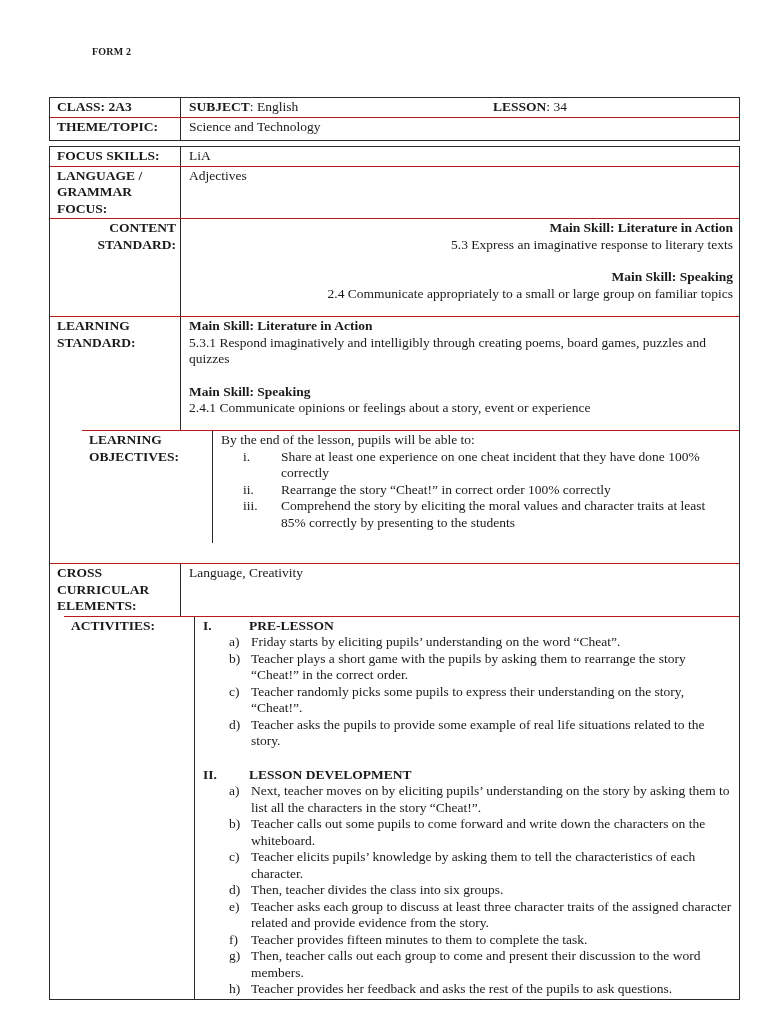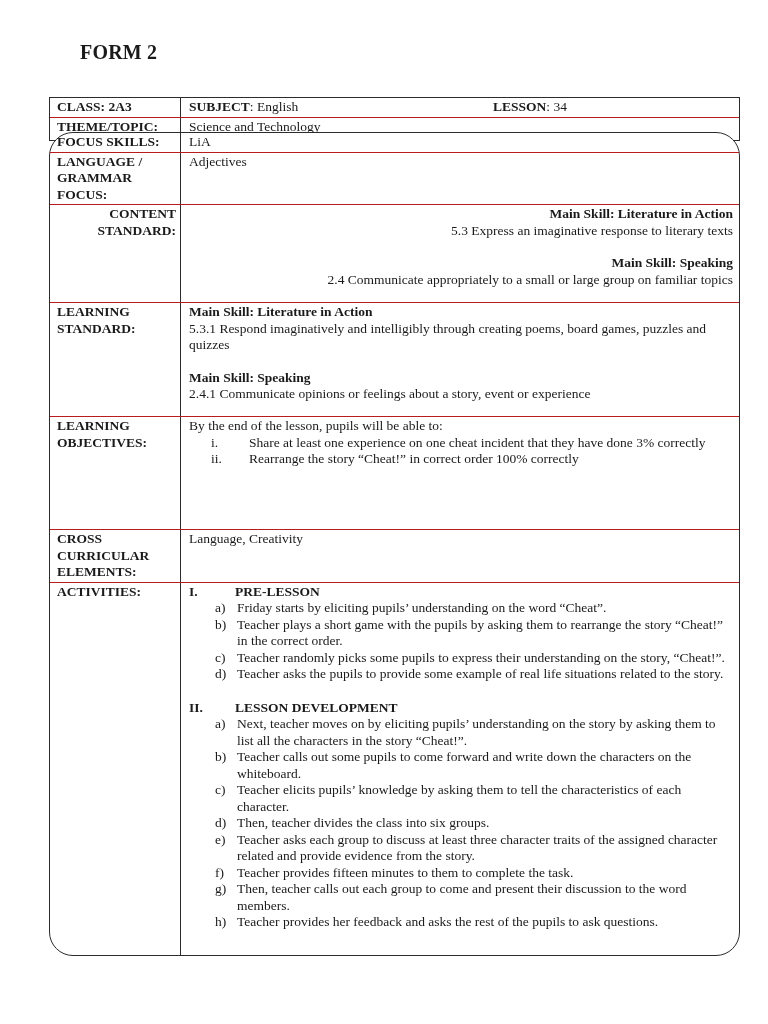--- a/index.html
+++ b/index.html
@@ -10,65 +10,65 @@
     width: 768px;
     height: 1024px;
     background: #ffffff;
     color: #1a1a1a;
     overflow: hidden;
     font-size: 13.5px;
     line-height: 16.5px;
   }
   .form-title {
     position: absolute;
-    left: 80px;
+    left: 92px;
     top: 44px;
     font-weight: bold;
-    font-size: 20px;
+    font-size: 10px;
     letter-spacing: 0.2px;
   }
   .date-line {
     position: absolute;
     left: 57px;
     top: 98px;
     font-size: 19px;
   }
   .b { font-weight: bold; }
   .u { text-decoration: underline; }
   .date-gap { display: inline-block; width: 13px; }
 
   .tbl {
     position: absolute;
     left: 49px;
     width: 691px;
     border: 1px solid #2b2b2b;
     background: #ffffff;
   }
   .tbl-top { top: 97px; }
-  .tbl-main { top: 132px; border-radius: 24px; }
+  .tbl-main { top: 146px; }
   .row { display: flex; border-top: 1px solid #b91c1c; }
   .row:first-child { border-top: none; }
   .c1 {
     flex: 0 0 131px;
     width: 131px;
     border-right: 1px solid #2b2b2b;
     padding: 1px 4px 1px 7px;
     font-weight: bold;
   }
   .c2 { flex: 1; padding: 1px 6px 1px 8px; }
 
   .h-class { min-height: 17px; }
   .h-theme { min-height: 23px; }
   .h-focus { min-height: 17px; }
   .h-lang { min-height: 49px; justify-content: flex-end; }
   .h-content { min-height: 98px; text-align: right; }
   .h-lstd { min-height: 114px; }
-  .h-obj { min-height: 113px; }
-  .h-cross { min-height: 46px; }
-  .h-act { min-height: 373px; }
+  .h-obj { min-height: 113px; margin-left: 32px; }
+  .h-cross { min-height: 46px; margin-top: 20px; }
+  .h-act { min-height: 373px; margin-left: 14px; }
 
   .row1-c2 { display: flex; }
   .row1-subject { flex: 0 0 304px; }
 
   .sp { height: 16px; }
 
   .obj-item { display: flex; margin-left: 22px; }
   .obj-n { flex: 0 0 38px; }
   .obj-t { flex: 1; }
 
@@ -145,25 +145,29 @@
         <div>2.4.1 Communicate opinions or feelings about a story, event or experience</div>
       </div>
     </div>
 
     <div class="row h-obj">
       <div class="c1">LEARNING OBJECTIVES:</div>
       <div class="c2">
         <div>By the end of the lesson, pupils will be able to:</div>
         <div class="obj-item">
           <span class="obj-n">i.</span>
-          <span class="obj-t">Share at least one experience on one cheat incident that they have done 3% correctly</span>
+          <span class="obj-t">Share at least one experience on one cheat incident that they have done 100% correctly</span>
         </div>
         <div class="obj-item">
           <span class="obj-n">ii.</span>
           <span class="obj-t">Rearrange the story “Cheat!” in correct order 100% correctly</span>
+        </div>
+        <div class="obj-item">
+          <span class="obj-n">iii.</span>
+          <span class="obj-t">Comprehend the story by eliciting the moral values and character traits at least 85% correctly by presenting to the students</span>
         </div>
       </div>
     </div>
 
     <div class="row h-cross">
       <div class="c1">CROSS CURRICULAR ELEMENTS:</div>
       <div class="c2">Language, Creativity</div>
     </div>
 
     <div class="row h-act">

